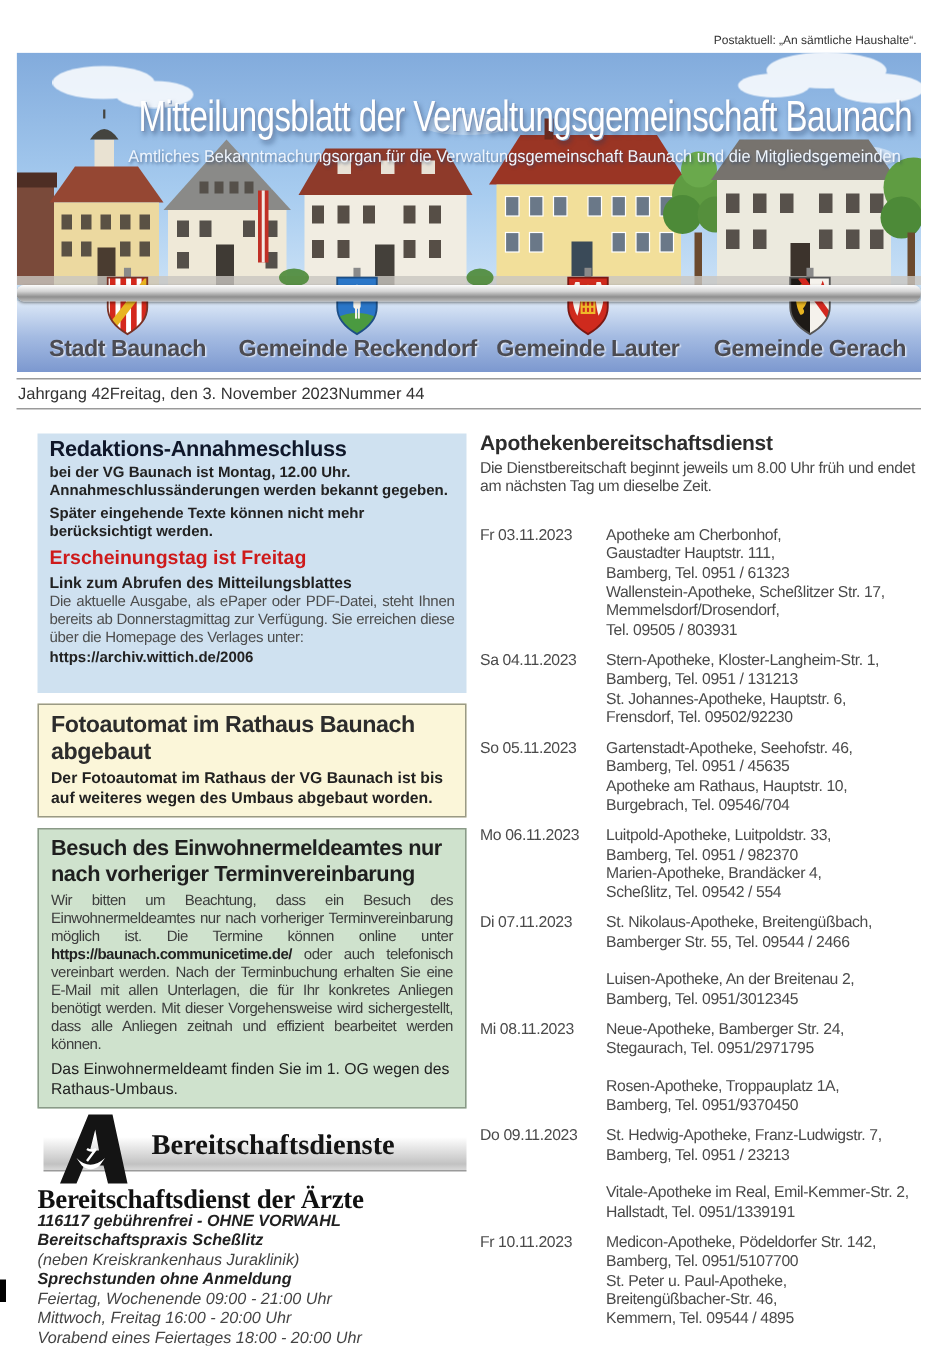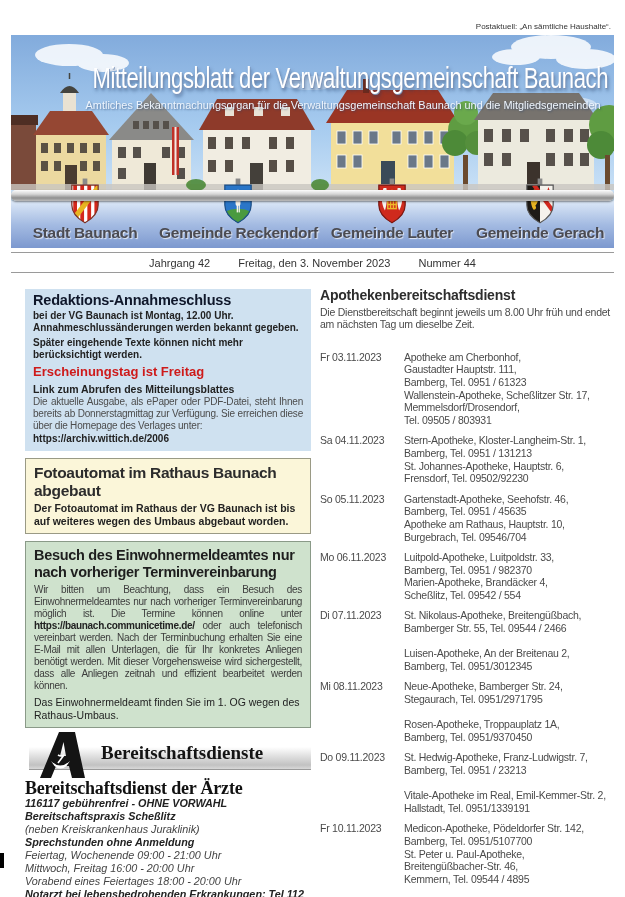--- a/index.html
+++ b/index.html
@@ -28,34 +28,34 @@
     box-shadow:0 1px 2px rgba(0,0,0,.45);}
   .munis{position:absolute;top:166px;left:0;width:603px;height:47px;display:flex;z-index:1;
     background:linear-gradient(180deg,#dce8f7 0%,#a4bbe2 50%,#7c98cf 100%);}
   .muni{flex:1;position:relative;display:flex;align-items:flex-end;justify-content:center;padding-bottom:6px;}
   .muni .crest{position:absolute;top:-23px;left:50%;transform:translateX(-50%);z-index:4;}
   .mname{font-size:15.5px;font-weight:bold;color:#4b4b52;letter-spacing:-.3px;white-space:nowrap;
     text-shadow:1px 1px 1px rgba(255,255,255,.75);}
   
   .issueline{position:absolute;top:252px;left:11px;width:603px;height:21px;
     border-top:1px solid #9a9a9a;border-bottom:1px solid #9a9a9a;
-    display:flex;align-items:center;justify-content:center;font-size:11px;color:#333;padding:0 1px;box-sizing:border-box;gap:28px;}
+    display:flex;align-items:center;justify-content:flex-start;font-size:11px;color:#333;padding:0 1px;box-sizing:border-box;}
   
   .cols{position:absolute;top:289px;left:25px;width:585px;display:flex;gap:9px;}
   .leftcol{width:286px;flex:none;font-size:10px;line-height:12px;}
   .rightcol{flex:1;font-size:10.5px;line-height:12.6px;color:#4a4a4a;letter-spacing:-.25px;}
   
   .box{box-sizing:border-box;padding:5px 8px 6px;}
   .box-blue{background:#cfe1f0;}
   .box-blue h2{margin:0 0 4px;font-size:14.5px;font-weight:bold;color:#0f172a;letter-spacing:-.2px;}
   .bb{font-weight:bold;color:#222;margin:0 0 3px;white-space:pre-line;}
   .redline{color:#ce1a1a;font-weight:bold;font-size:13px;margin:5px 0 5px;}
   .linkh{font-weight:bold;color:#222;margin:0 0 1px;font-size:10.5px;}
   .linkbody{margin:0;color:#4c4c4c;text-align:justify;letter-spacing:-.2px;}
-  .linkurl{margin:1px 0 0;font-weight:bold;color:#222;}
+  .linkurl{margin:1px 0 11px;font-weight:bold;color:#222;}
   .box-yellow{background:#fbf6d9;border:1px solid #9a9a85;margin-top:7px;}
   .box-yellow h2{margin:0 0 3px;font-size:15.5px;line-height:17.5px;color:#2c2c2c;letter-spacing:-.3px;}
   .box-yellow p{margin:0;font-weight:bold;color:#222;font-size:10.5px;line-height:12.5px;}
   .box-green{background:#cfe2cd;border:1px solid #8a9a88;margin-top:7px;}
   .box-green h2{margin:0 0 4px;font-size:14.5px;line-height:16.5px;color:#1e1e1e;letter-spacing:-.3px;}
   .box-green .body{margin:0 0 4px;color:#3c3c3c;text-align:justify;letter-spacing:-.3px;}
   .box-green .body b{color:#222;}
   .box-green .note{margin:0;font-weight:normal;color:#222;font-size:10.5px;line-height:12.5px;}
   
   .services{position:relative;height:40px;margin-top:8px;}

